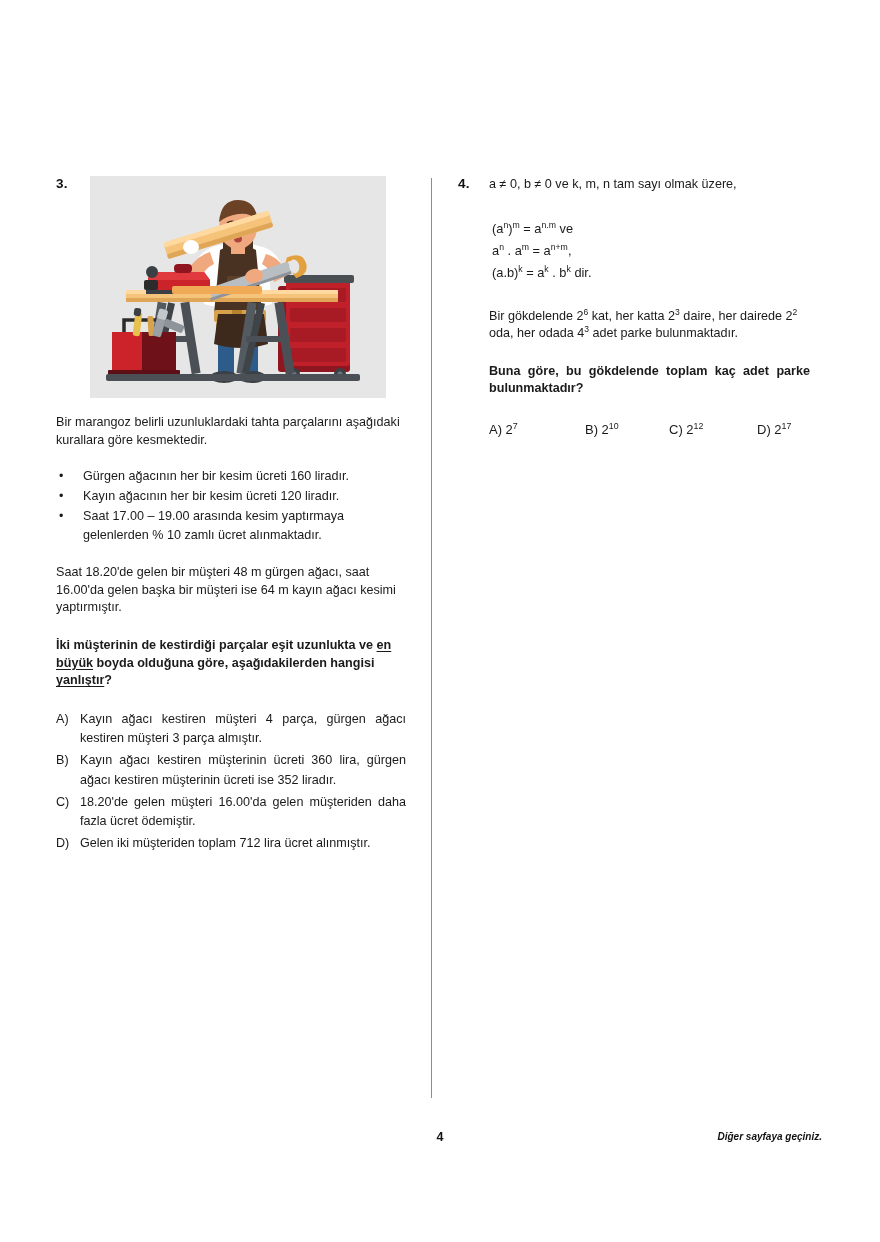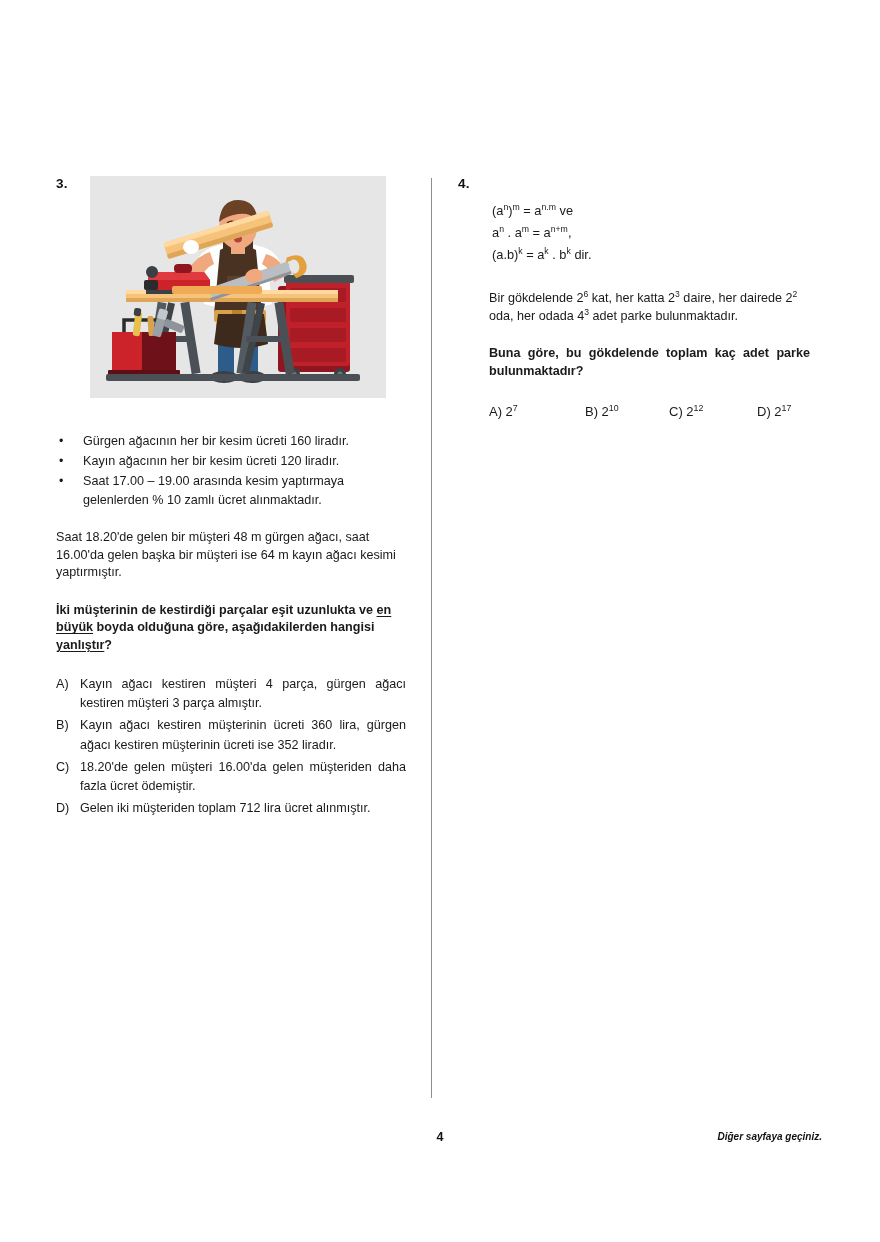--- a/index.html
+++ b/index.html
@@ -292,20 +292,21 @@
           </g>
           <rect x="74" y="146" width="20" height="8" rx="2" fill="#8e949a" transform="rotate(22 84 150)"></rect>
           <rect x="18" y="194" width="72" height="6" rx="1" fill="#5c1016"></rect>
 
           <rect x="16" y="198" width="254" height="7" rx="2" fill="#4a5055"></rect>
         </svg>
       </div>
 
       <div class="gap-16"></div>
 
+      <p class="para">Bir marangoz belirli uzunluklardaki tahta parçalarını aşağıdaki kurallara göre kesmektedir.</p>
 
       <div class="gap-18"></div>
 
       <ul class="bullets">
         <li>
           <span class="dot">•</span>
           <span>Gürgen ağacının her bir kesim ücreti 160 liradır.</span>
         </li>
         <li>
           <span class="dot">•</span>
@@ -347,20 +348,23 @@
       </ul>
 
     </div>
   </div>
 
   <div class="col-right">
 
     <div class="qrow">
       <span class="qnum">4.</span>
 
+      <div class="qbody-r">
+        <p class="para"><span>a ≠ 0, b ≠ 0</span><span>  ve k, m, n tam sayı olmak üzere,</span></p>
+      </div>
 
       <div class="gap-24"></div>
 
       <div class="formula-block">
         <div class="formula"><span>(a</span><sup>n</sup><span>)</span><sup>m</sup><span> = a</span><sup>n.m</sup><span> ve</span></div>
 
         <div class="formula"><span>a</span><sup>n</sup><span> . a</span><sup>m</sup><span> = a</span><sup>n+m</sup><span>,</span></div>
 
         <div class="formula"><span>(a.b)</span><sup>k</sup><span> = a</span><sup>k</sup><span> . b</span><sup>k</sup><span> dir.</span></div>
       </div>

